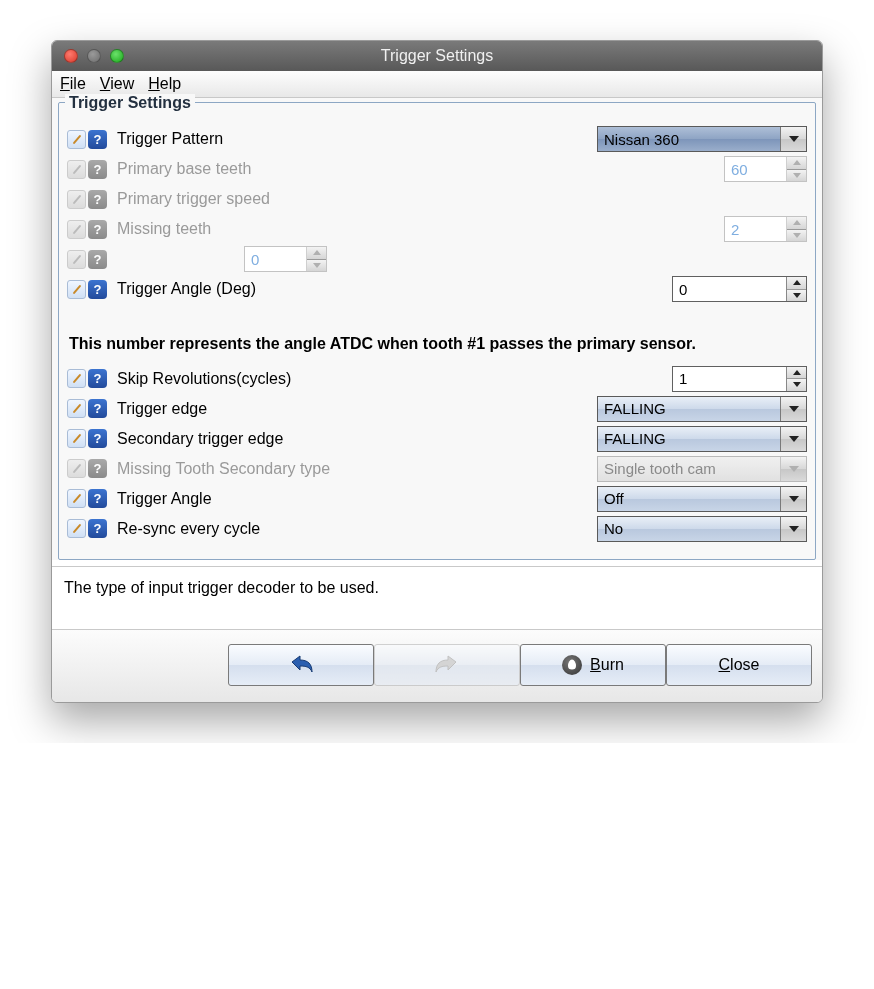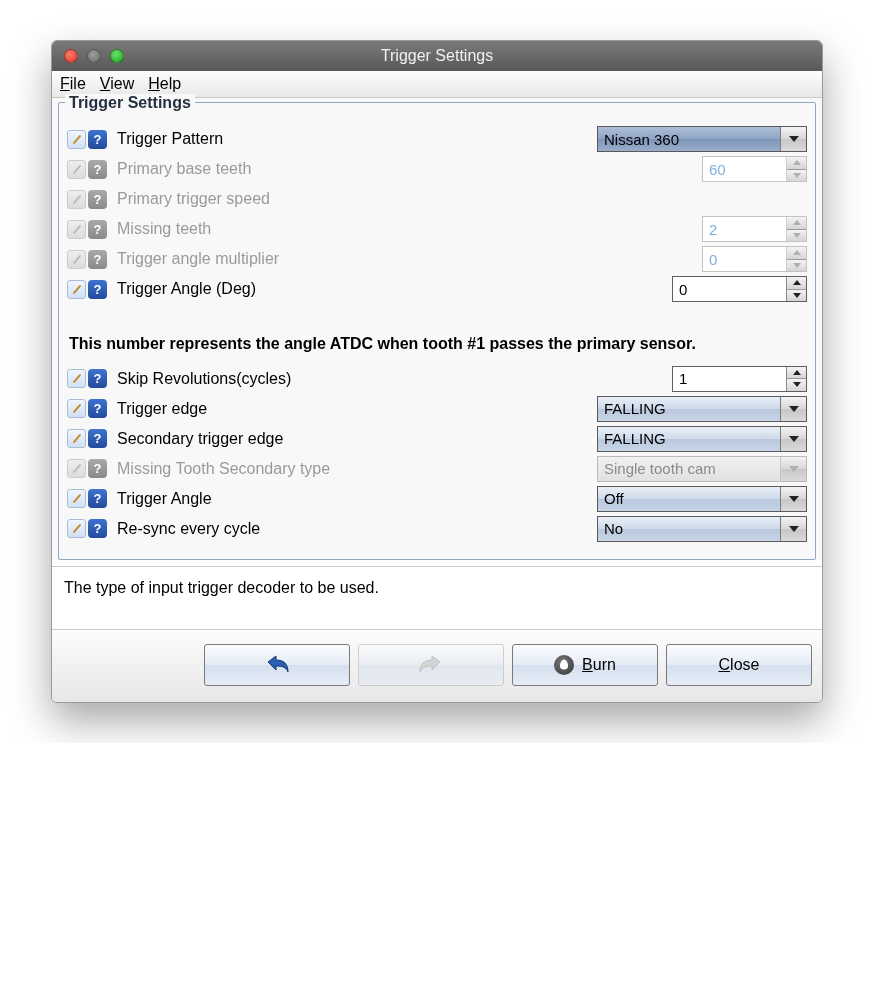--- a/index.html
+++ b/index.html
@@ -160,21 +160,21 @@
   .dropdown .dd-arrow::after{
     content:"";border-left:5px solid transparent;border-right:5px solid transparent;
     border-top:6px solid #222;
   }
   .dropdown.disabled { border-color:#b9b9b9; }
   .dropdown.disabled .dd-arrow{ border-left-color:#c4c4c4; }
   .dropdown.disabled .dd-arrow::after{ border-top-color:#b0b0b0; }
 
   
   .spinner {
-    width: 105px;
+    width: 83px;
     height: 26px;
     display:flex;
     border:1px solid #606060;
   }
   .spinner.wide { width: 135px; }
   .spinner .sp-body{
     flex:1;background:#fff;padding:2px 6px;display:flex;align-items:center;font-size:15px;
   }
   .spinner .sp-btns{
     width:20px;display:flex;flex-direction:column;border-left:1px solid #888;
@@ -203,21 +203,20 @@
     background:#fff;
     padding:12px 14px 32px 12px;
     font-size:16px;
     margin: 0;
   }
   .btnbar{
     background: linear-gradient(to bottom,#fcfcfc,#e7e7e7);
     padding: 14px 10px 16px 10px;
     display:flex;
     justify-content:flex-end;
-    gap:8px;
   }
   .btn{
     width:146px;height:42px;
     border:1px solid #7a7a7a;border-radius:3px;
     background:linear-gradient(to bottom,#fafcff 0%,#e5ecf6 49%,#d5dfee 51%,#e6edf7 100%);
     display:flex;align-items:center;justify-content:center;gap:8px;
     font-size:16px;cursor:default;
   }
   .btn.disabled{opacity:0.55;border-color:#b1b1b1;}
   .burn-ic{
@@ -306,21 +305,20 @@
                   <div class="sp-btn dn"></div>
                 </div>
               </div>
             </div>
           </div>
           <div class="row disabled">
             <div class="icons">
               <span class="ic ic-edit"></span>
               <span class="ic ic-help">?</span>
             </div>
-            <div class="lbl">Trigger angle multiplier</div>
             <div class="ctrl">
               <div class="spinner disabled">
                 <div class="sp-body">0</div>
                 <div class="sp-btns">
                   <div class="sp-btn up"></div>
                   <div class="sp-btn dn"></div>
                 </div>
               </div>
             </div>
           </div>

